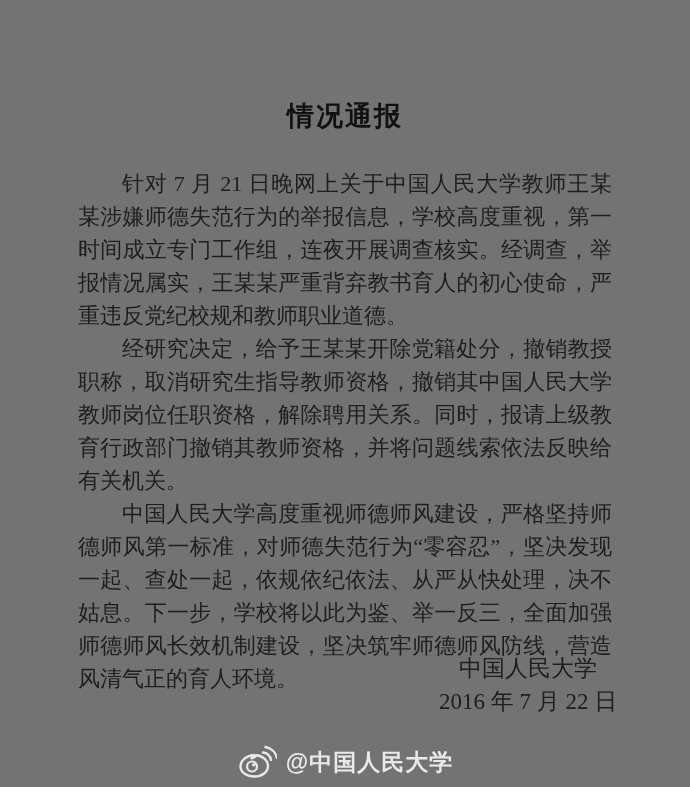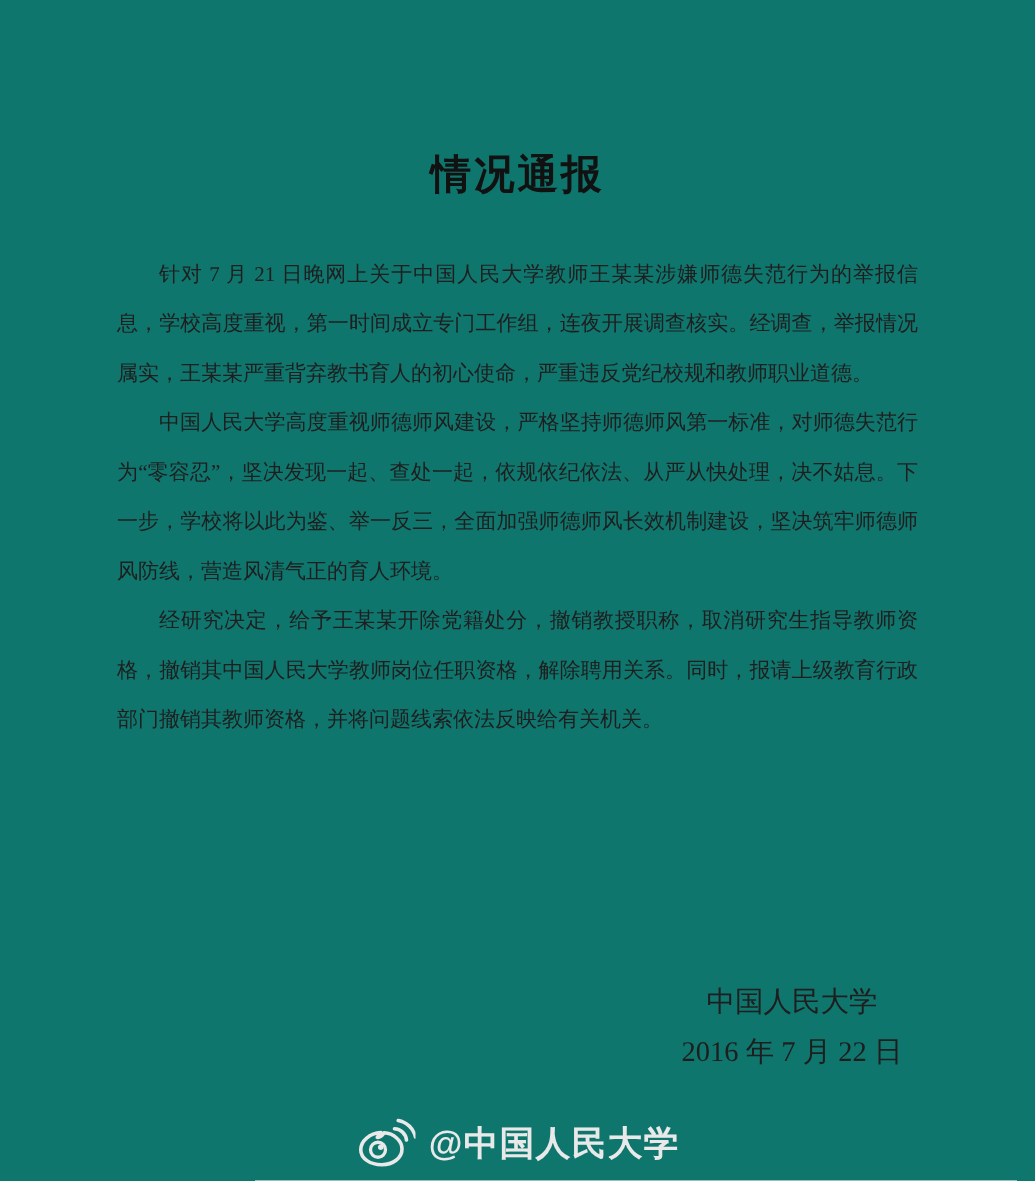--- a/index.html
+++ b/index.html
@@ -6,56 +6,56 @@
   html, body {
     width: 690px;
     height: 787px;
     background: #ffffff;
     font-family: "Liberation Serif", "DejaVu Serif", serif;
   }
   .page {
     position: relative;
     width: 690px;
     height: 787px;
-    background: #0f766e;
+    background: #737373;
     overflow: hidden;
   }
   .doc-title {
     position: absolute;
     top: 99px;
     left: 0;
     right: 0;
     text-align: center;
     font-size: 27px;
     line-height: 34px;
     font-weight: bold;
     letter-spacing: 2px;
     color: #111111;
   }
   .doc-body {
     position: absolute;
     top: 167px;
     left: 78px;
     width: 534px;
-    font-size: 14px;
+    font-size: 22px;
     line-height: 33px;
     color: #1e1e1e;
     text-align: justify;
   }
   .doc-body p {
     text-indent: 2em;
     margin: 0;
   }
   .signature-block {
     position: absolute;
     top: 652px;
     left: 428px;
     width: 200px;
     text-align: center;
-    font-size: 19px;
+    font-size: 23px;
     line-height: 33px;
     color: #1e1e1e;
   }
   .watermark {
     position: absolute;
     top: 744px;
     left: 0;
     right: 0;
     display: flex;
     justify-content: center;
@@ -74,22 +74,22 @@
 </style>
 </head>
 <body>
 
 <div class="page">
 
   <h1 class="doc-title">情况通报</h1>
 
   <div class="doc-body">
     <p>针对 7 月 21 日晚网上关于中国人民大学教师王某某涉嫌师德失范行为的举报信息，学校高度重视，第一时间成立专门工作组，连夜开展调查核实。经调查，举报情况属实，王某某严重背弃教书育人的初心使命，严重违反党纪校规和教师职业道德。</p>
+    <p>经研究决定，给予王某某开除党籍处分，撤销教授职称，取消研究生指导教师资格，撤销其中国人民大学教师岗位任职资格，解除聘用关系。同时，报请上级教育行政部门撤销其教师资格，并将问题线索依法反映给有关机关。</p>
     <p>中国人民大学高度重视师德师风建设，严格坚持师德师风第一标准，对师德失范行为“零容忍”，坚决发现一起、查处一起，依规依纪依法、从严从快处理，决不姑息。下一步，学校将以此为鉴、举一反三，全面加强师德师风长效机制建设，坚决筑牢师德师风防线，营造风清气正的育人环境。</p>
-    <p>经研究决定，给予王某某开除党籍处分，撤销教授职称，取消研究生指导教师资格，撤销其中国人民大学教师岗位任职资格，解除聘用关系。同时，报请上级教育行政部门撤销其教师资格，并将问题线索依法反映给有关机关。</p>
   </div>
 
   <div class="signature-block">
     <div>中国人民大学</div>
     <div>2016 年 7 月 22 日</div>
   </div>
 
   <div class="watermark">
     <span>
       <svg width="40" height="36" viewBox="0 0 40 36" fill="none" xmlns="http://www.w3.org/2000/svg">

